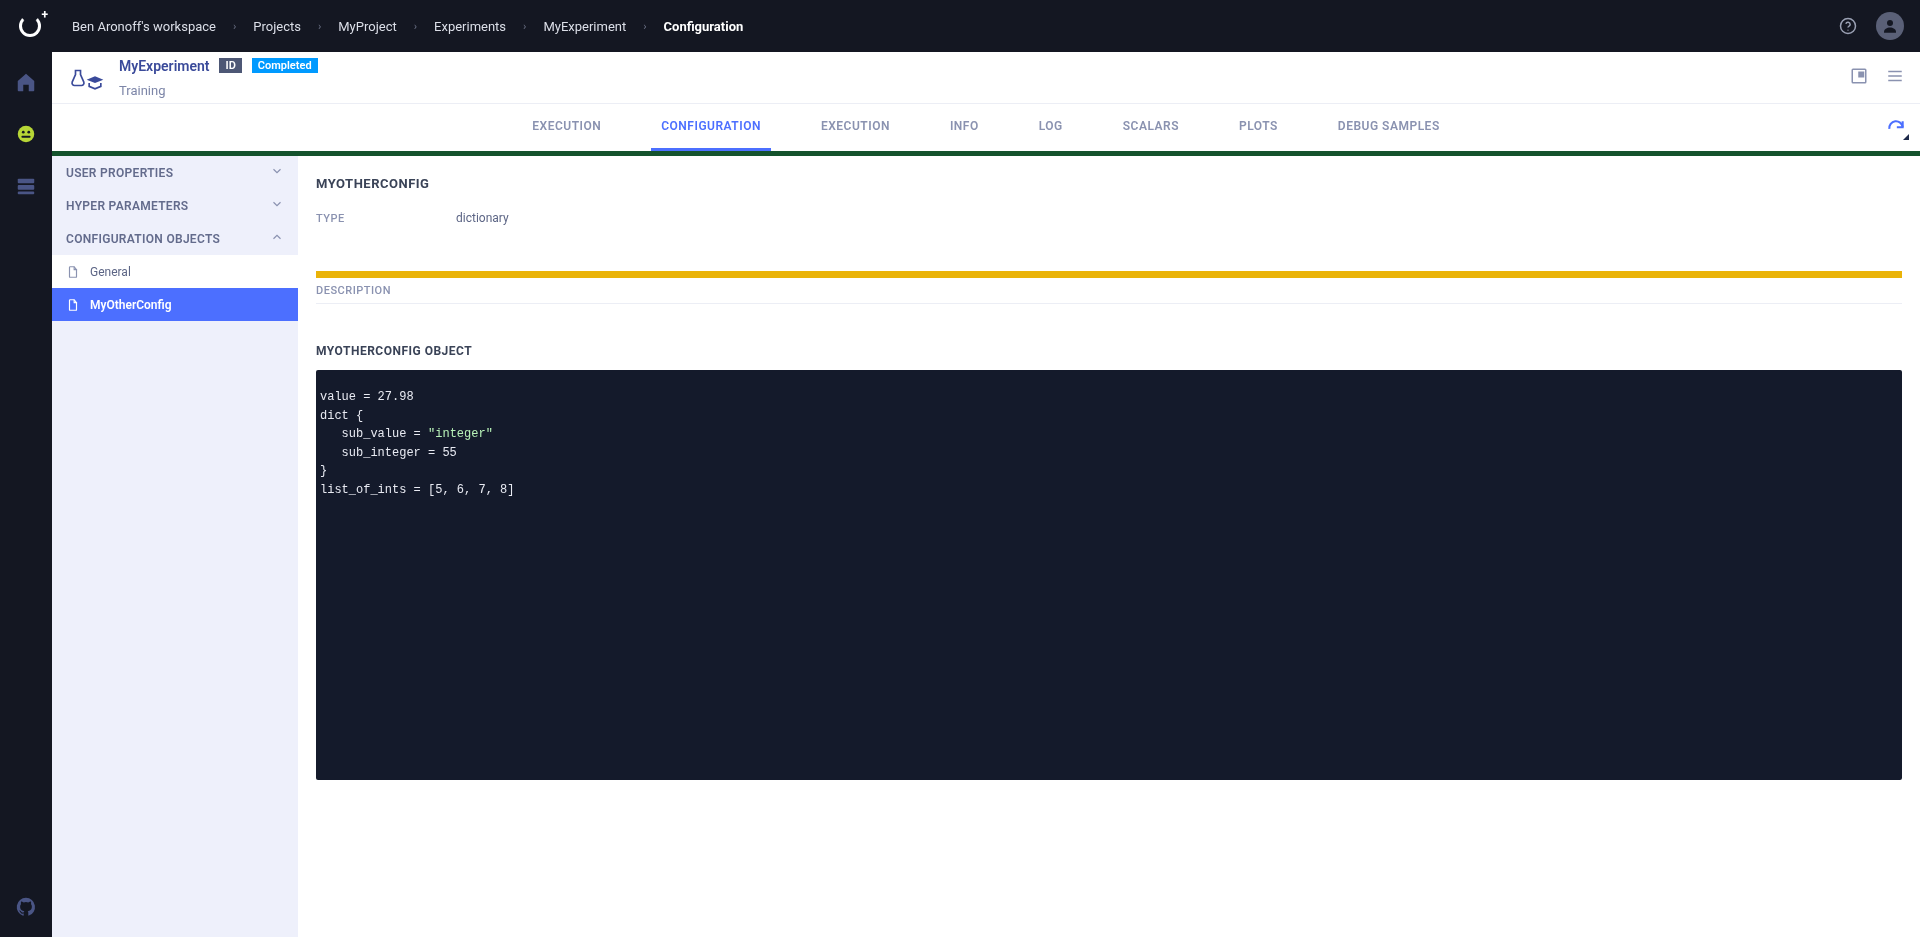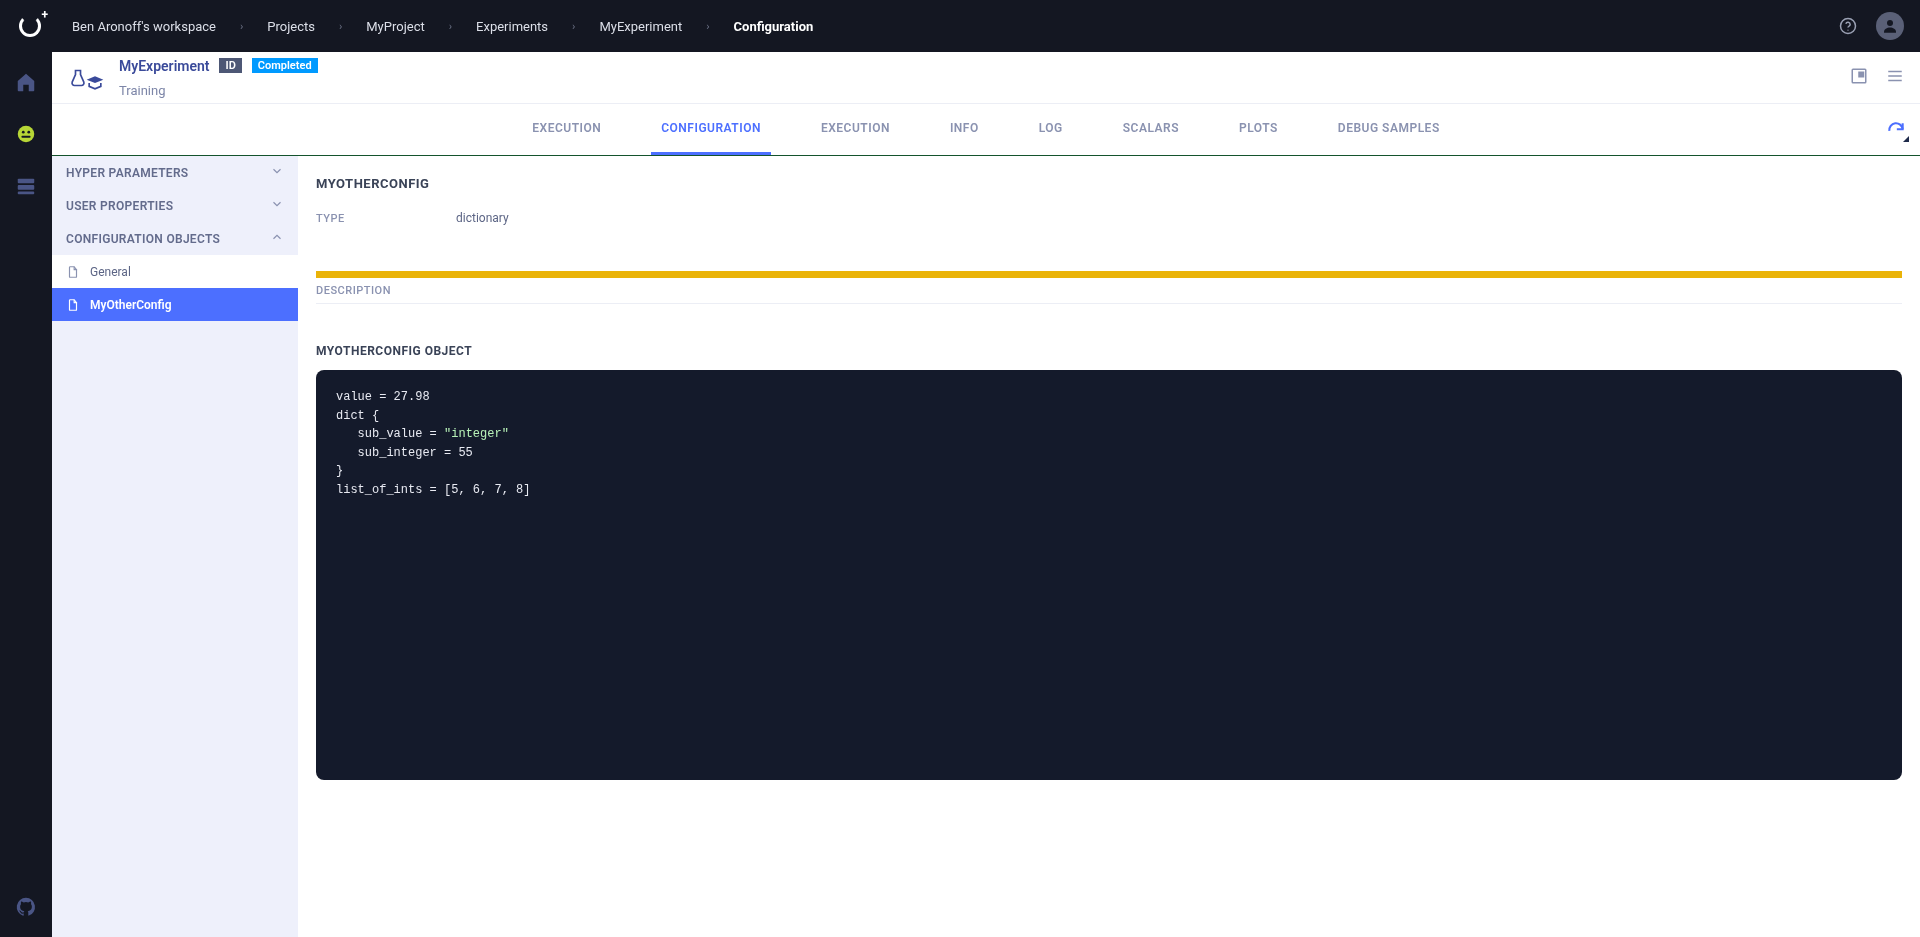--- a/index.html
+++ b/index.html
@@ -40,21 +40,21 @@
     border-top-color: transparent;
     position: relative;
   }
   .logo-plus {
     position:absolute; top:-4px; right:-4px;
     color:#fff; font-size:12px; font-weight:bold;
   }
   .breadcrumb {
     display: flex;
     align-items: center;
-    gap: 24px;
+    gap: 17px;
     flex: 1;
     font-size: 13px;
     min-width: 0;
   }
   .breadcrumb .sep { color: #6b7185; font-size:11px;}
   .breadcrumb .crumb { color: #dcdfe8; white-space: nowrap; cursor: pointer;}
   .breadcrumb .crumb.current { font-weight: 700; color: #fff;}
   .top-actions { display:flex; align-items:center; gap:18px; }
   .icon-btn {
     width: 20px; height:20px;
@@ -123,21 +123,21 @@
   .badge-id{background:#4d5775;color:#fff;}
   .badge-status{background:#009aff;color:#fff;}
   .page-subtitle{font-size:13px;color:#7d86a8;margin-top:9px;}
   .page-header .flex{flex:1;}
   .page-header .header-actions{display:flex;gap:18px;align-items:center;}
   .header-actions .hbtn{color:#8a92b0;cursor:pointer;}
 
   
   .tabs-row{
     height:52px;
-    border-bottom:1px solid #14532d;
+    border-bottom:5px solid #14532d;
     display:flex;
     align-items:stretch;
     position:relative;
   }
   .tabs{
     flex:1;
     display:flex;
     justify-content:center;
     align-items:stretch;
     gap:40px;
@@ -227,22 +227,22 @@
     font-size:12px;font-weight:700;letter-spacing:.5px;
     color:#3a4357;
     margin:40px 0 12px;
   }
   .code-block{
     background:#141a2b;
     color:#e8eaf2;
     font-family: "SFMono-Regular", Consolas, "Liberation Mono", Menlo, monospace;
     font-size:12px;
     line-height:1.55;
-    padding:18px 20px;
-    border-radius:8px;
+    padding:18px 4px;
+    border-radius:2px;
     white-space:pre;
     min-height:410px;
     overflow:auto;
   }
   .code-block .str{color:#b8f2b8;}
 </style>
 </head>
 <body>
 
 <div class="app">
@@ -368,29 +368,29 @@
               <path d="M20 4v7h-7"></path>
             </svg>
           <div class="corner"></div>
         </div>
       </div>
 
       <div class="content">
 
         <div class="config-sidebar">
           <div class="cs-group">
-            <span>HYPER PARAMETERS</span>
+            <span>USER PROPERTIES</span>
             <span class="chev">
               <svg viewBox="0 0 24 24" width="14" height="14" fill="none" stroke="currentColor" stroke-width="2">
                   <path d="M6 9l6 6 6-6"></path>
                 </svg>
             </span>
           </div>
           <div class="cs-group">
-            <span>USER PROPERTIES</span>
+            <span>HYPER PARAMETERS</span>
             <span class="chev">
               <svg viewBox="0 0 24 24" width="14" height="14" fill="none" stroke="currentColor" stroke-width="2">
                   <path d="M6 9l6 6 6-6"></path>
                 </svg>
             </span>
           </div>
           <div class="cs-group">
             <span>CONFIGURATION OBJECTS</span>
             <span class="chev">
               <svg viewBox="0 0 24 24" width="14" height="14" fill="none" stroke="currentColor" stroke-width="2">

